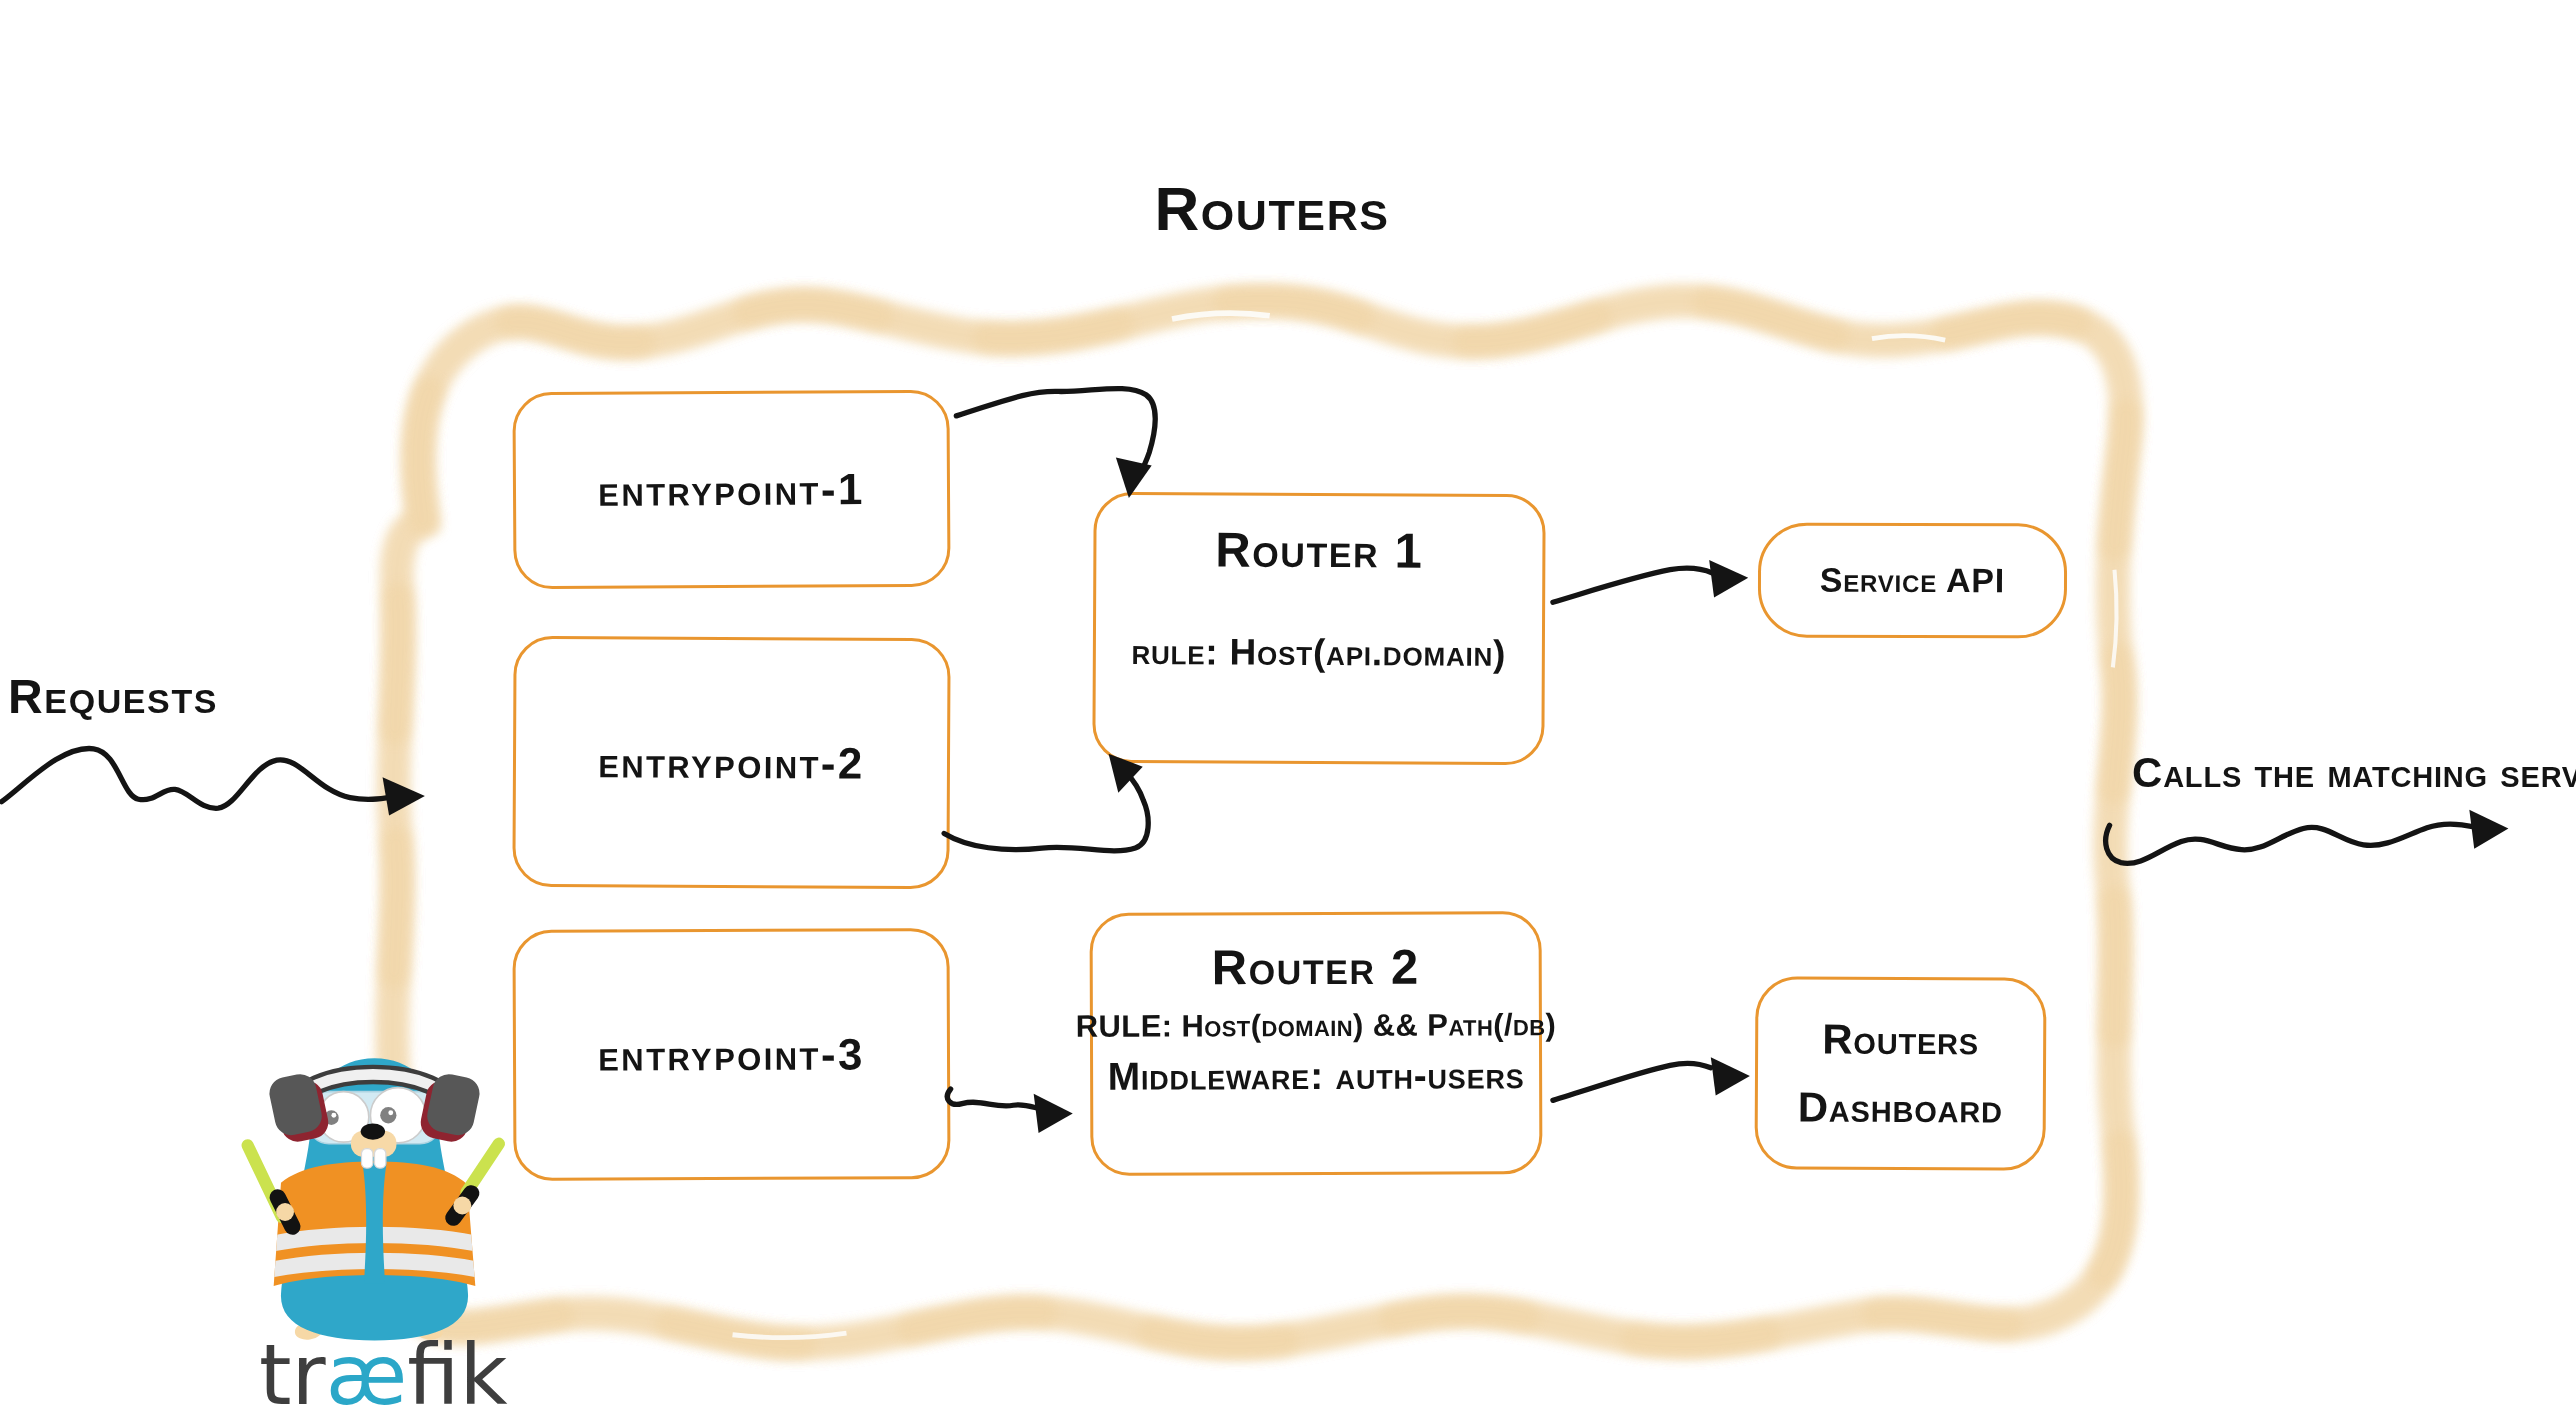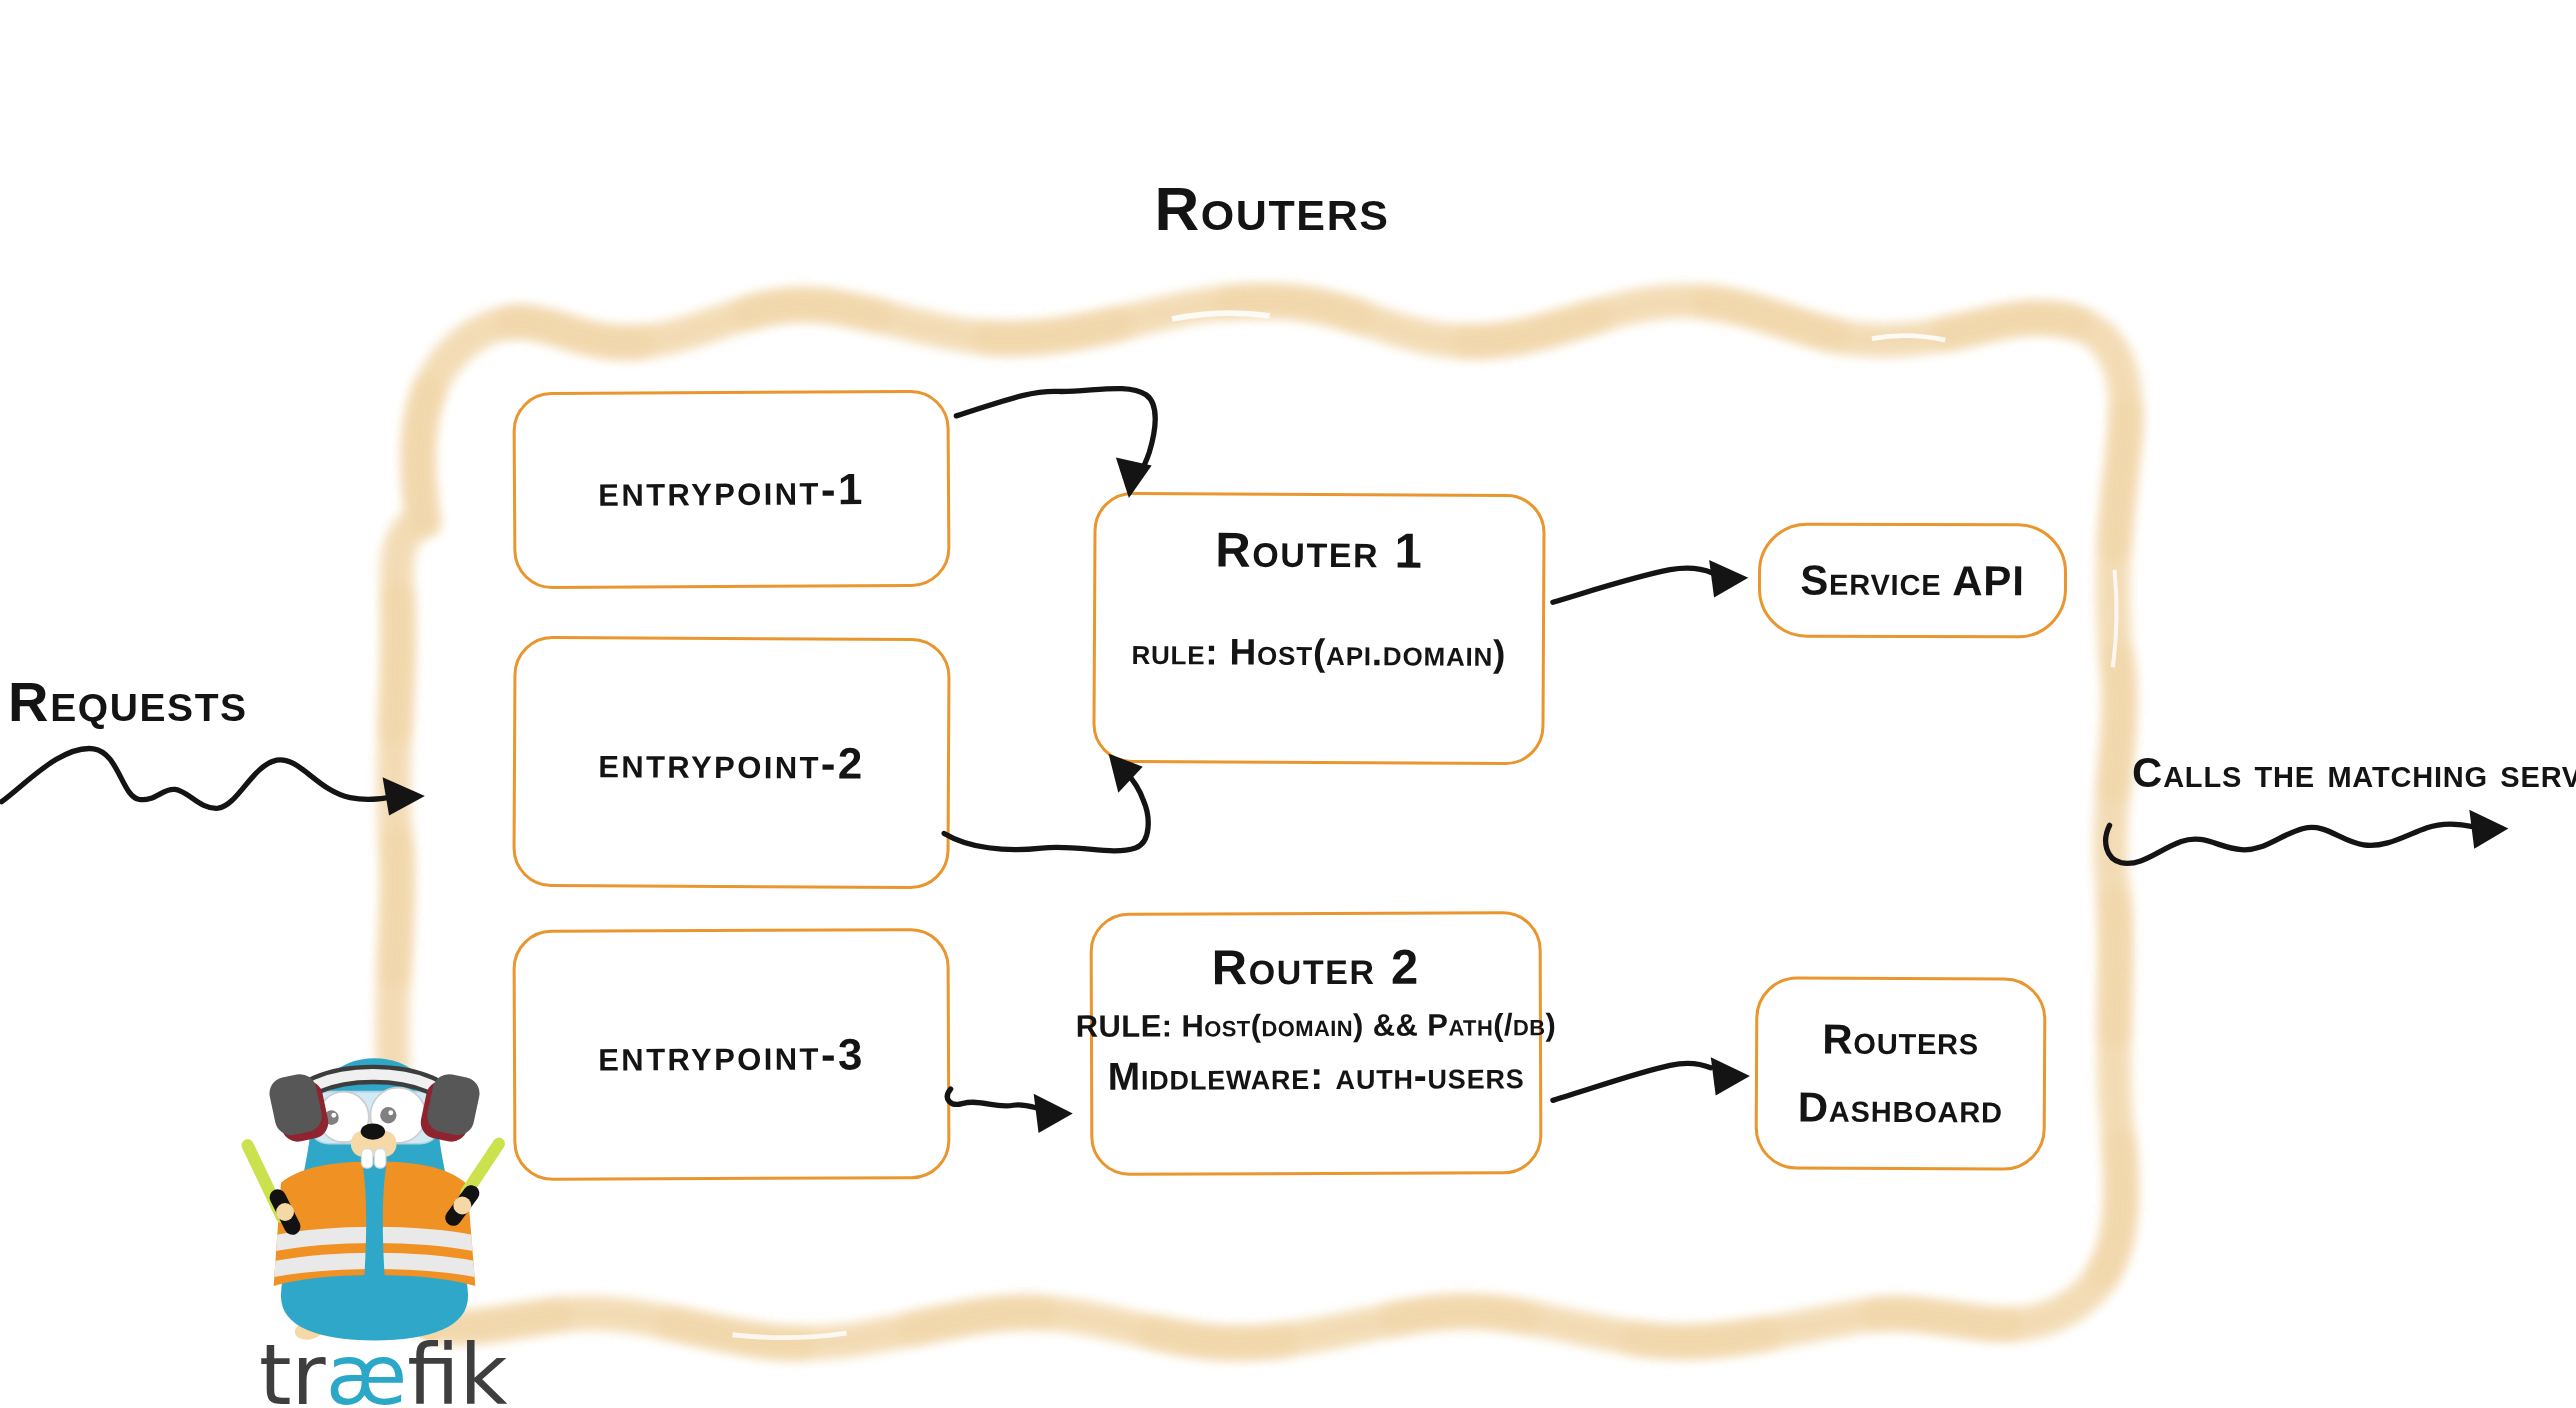--- a/index.html
+++ b/index.html
@@ -33,27 +33,27 @@
   #router1{left:1093px;top:493px;width:452px;height:271px;justify-content:flex-start;transform:rotate(0.3deg);}
   #router1 .router-name{margin-top:26px;font-size:49px;letter-spacing:1.6px;}
   #router1 .router-rule{margin-top:54px;font-size:37px;letter-spacing:0.8px;}
 
   #router2{left:1090px;top:912px;width:452px;height:263px;justify-content:flex-start;transform:rotate(-0.2deg);}
   #router2 .router-name{margin-top:24.4px;font-size:49px;letter-spacing:1.6px;text-align:right;}
   #router2 .router-rule{margin-top:13px;font-size:31px;letter-spacing:0.4px;}
   #router2 .router-middleware{margin-top:9.8px;font-size:39px;letter-spacing:0.8px;}
 
   #service-api{left:1758px;top:523px;width:309px;height:115px;border-radius:49px;transform:rotate(0.2deg);}
-  #service-api .line{font-size:42px;letter-spacing:0.8px;}
+  #service-api .line{font-size:34px;letter-spacing:0.8px;}
 
   #service-dashboard{left:1755px;top:977px;width:291px;height:193px;border-radius:42px;transform:rotate(0.3deg);}
   #service-dashboard .line{font-size:42px;letter-spacing:0.8px;line-height:68px;}
 
   .side-label{position:absolute;white-space:nowrap;}
-  #requests-label{left:8.1px;top:669px;font-size:56px;letter-spacing:1.6px;}
+  #requests-label{left:8.1px;top:669px;font-size:48px;letter-spacing:1.6px;}
   #calls-label{left:2132px;top:749px;font-size:42px;letter-spacing:0.8px;}
 
   #traefik-wordmark{
     position:absolute;left:259px;top:1327px;font-family:"DejaVu Sans", sans-serif;
     font-size:83px;font-weight:normal;letter-spacing:0px;color:#3e3e3e;white-space:nowrap;
   }
   #traefik-wordmark .ae{color:#2ba7c8;}
 </style>
 </head>
 <body>

